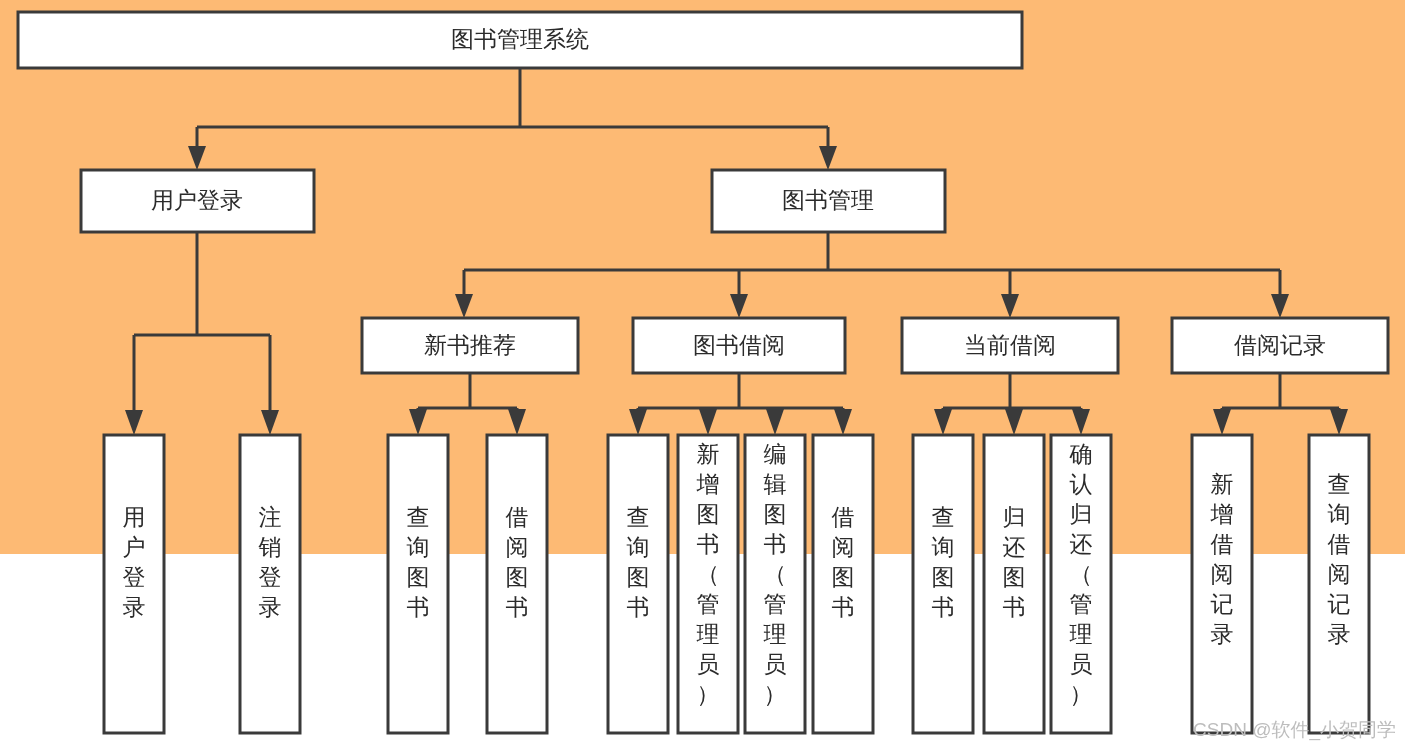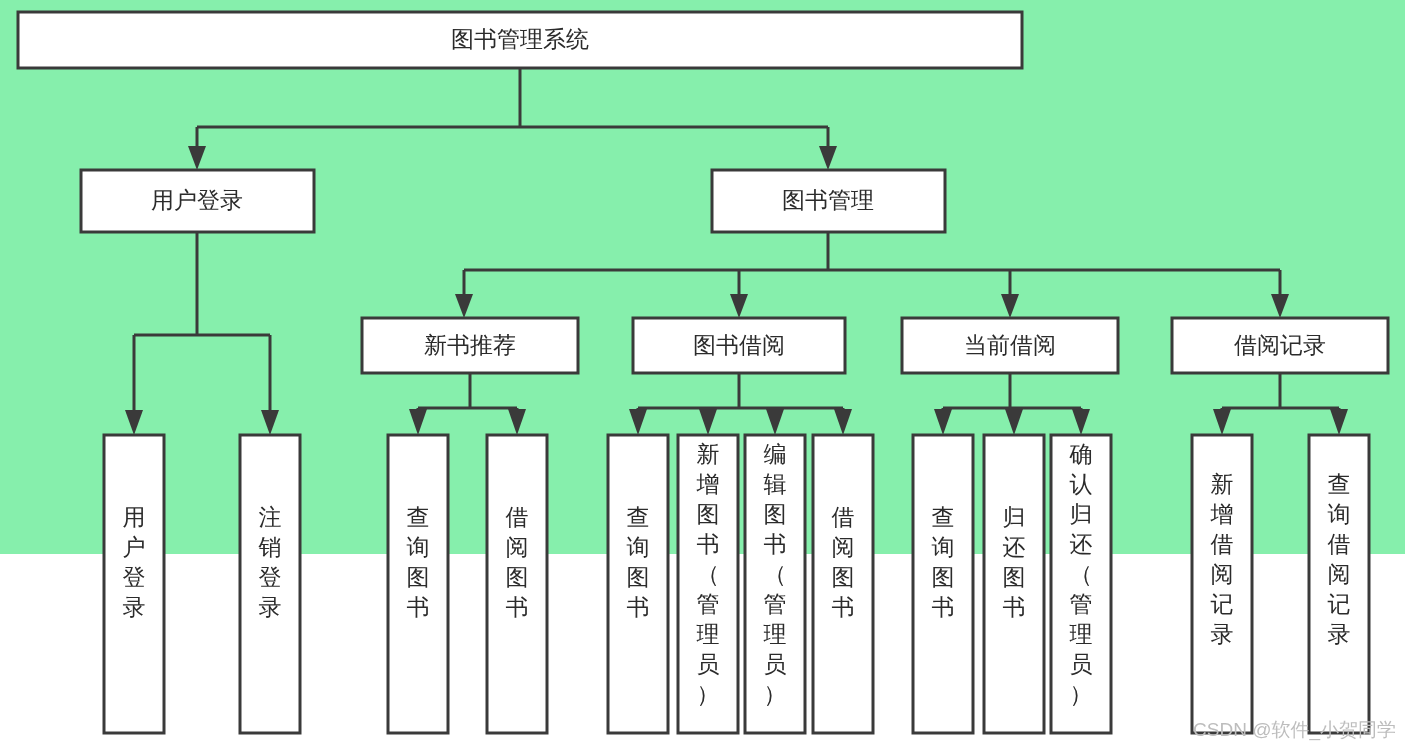--- a/index.html
+++ b/index.html
@@ -10,21 +10,21 @@
   body {
     width: 1405px;
     height: 747px;
     overflow: hidden;
     font-family: "Liberation Sans", "DejaVu Sans", sans-serif;
   }
   #diagram-root {
     position: relative;
     width: 1405px;
     height: 554px;
-    background: #86efac;
+    background: #fdba74;
   }
   svg.diagram-canvas {
     position: absolute;
     top: 0;
     left: 0;
     width: 1405px;
     height: 747px;
   }
   .node-box {
     fill: #ffffff;

